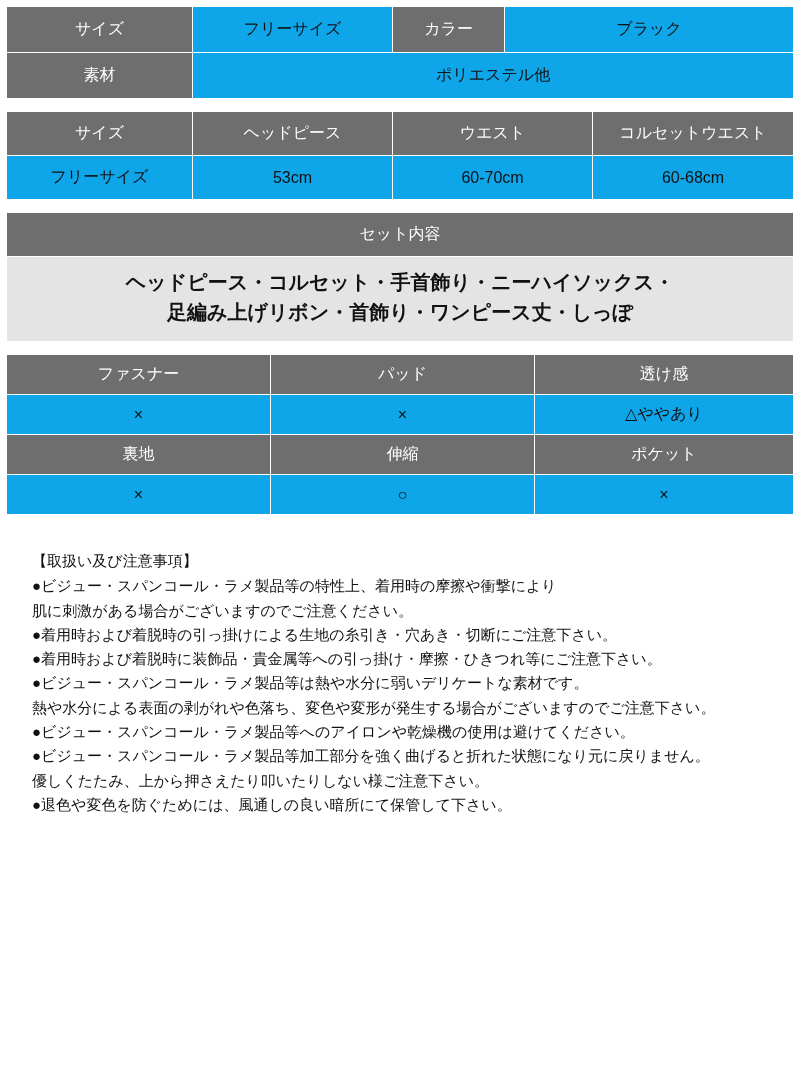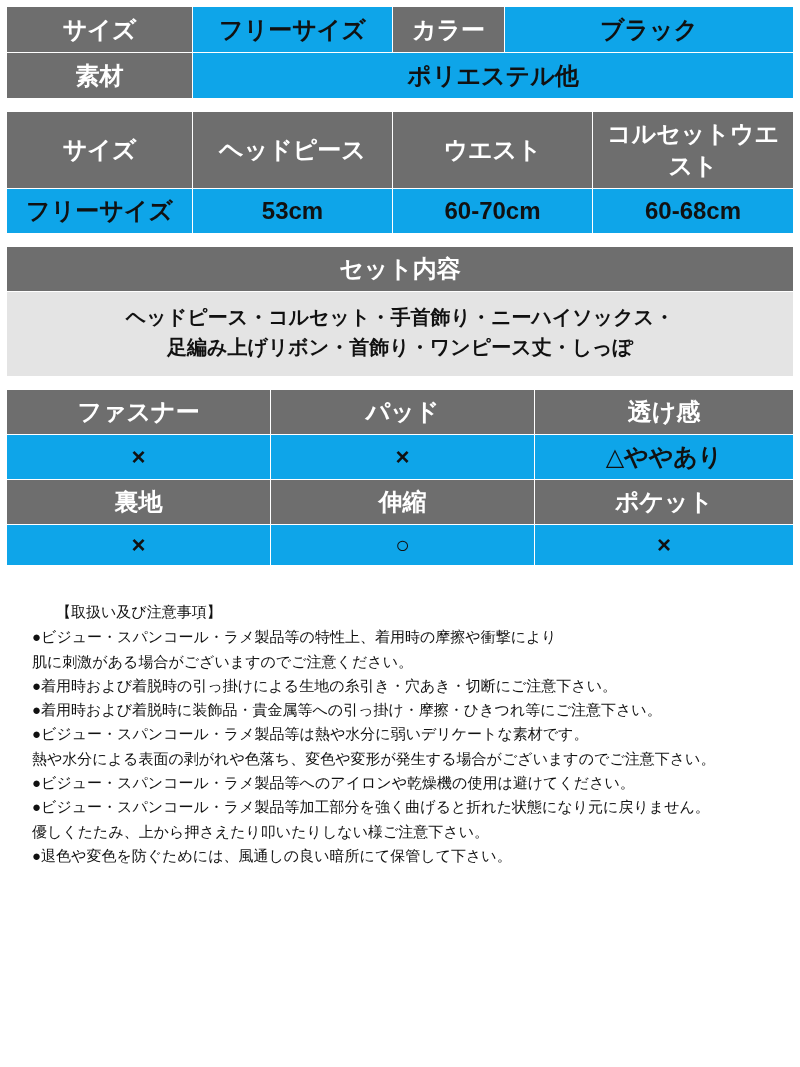--- a/index.html
+++ b/index.html
@@ -24,22 +24,22 @@
     width: 788px;
     table-layout: fixed;
   }
   table + table {
     margin-top: 12px;
   }
   td, th {
     border: 1px solid #ffffff;
     text-align: center;
     vertical-align: middle;
-    font-weight: bold;
-    font-size: 24px;
+    font-weight: normal;
+    font-size: 16px;
     padding: 6px 2px;
     height: 38px;
     box-sizing: border-box;
   }
   .hdr {
     background: #6e6e6e;
     color: #ffffff;
   }
   .cell {
     background: #0ea5e9;
@@ -65,21 +65,20 @@
     font-size: 15px;
     line-height: 1.62;
     color: #111111;
     font-family: "Liberation Sans", "DejaVu Sans", sans-serif;
   }
   .notes .note-line {
     white-space: nowrap;
   }
   .notes .note-title {
     margin-bottom: 1px;
-    margin-left: 24px;
   }
 </style>
 </head>
 <body>
 
 <div class="page">
 
   <table class="tbl-spec1">
     <tbody>
       <tr>

